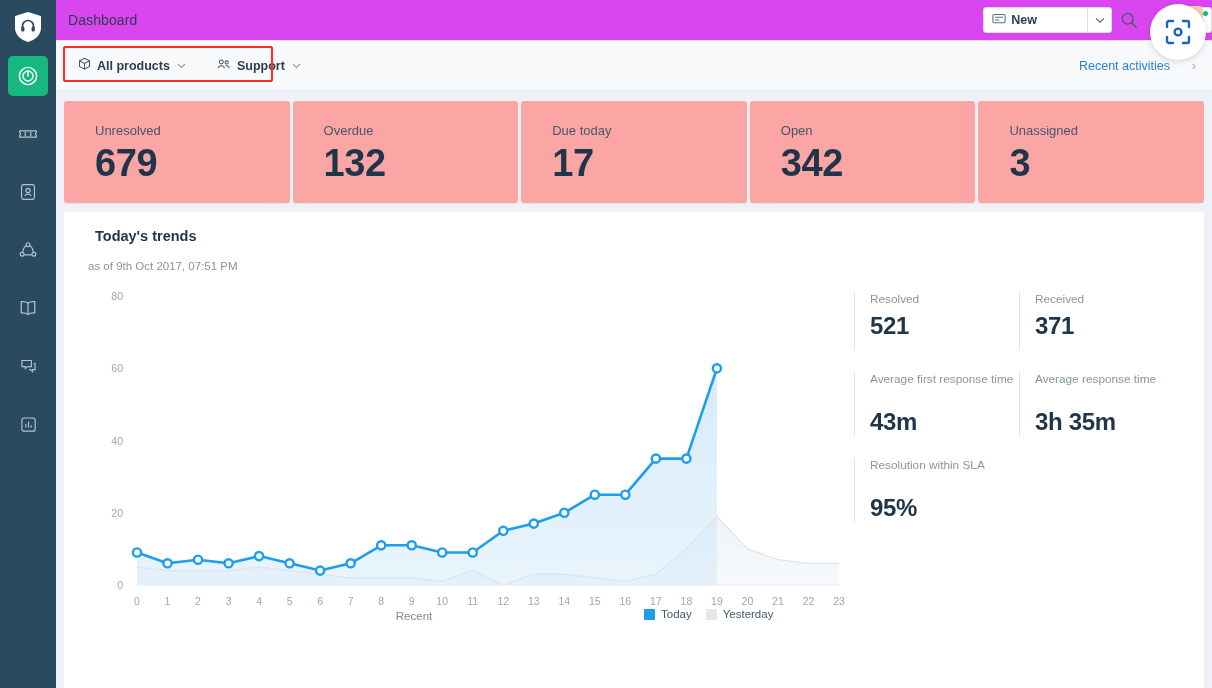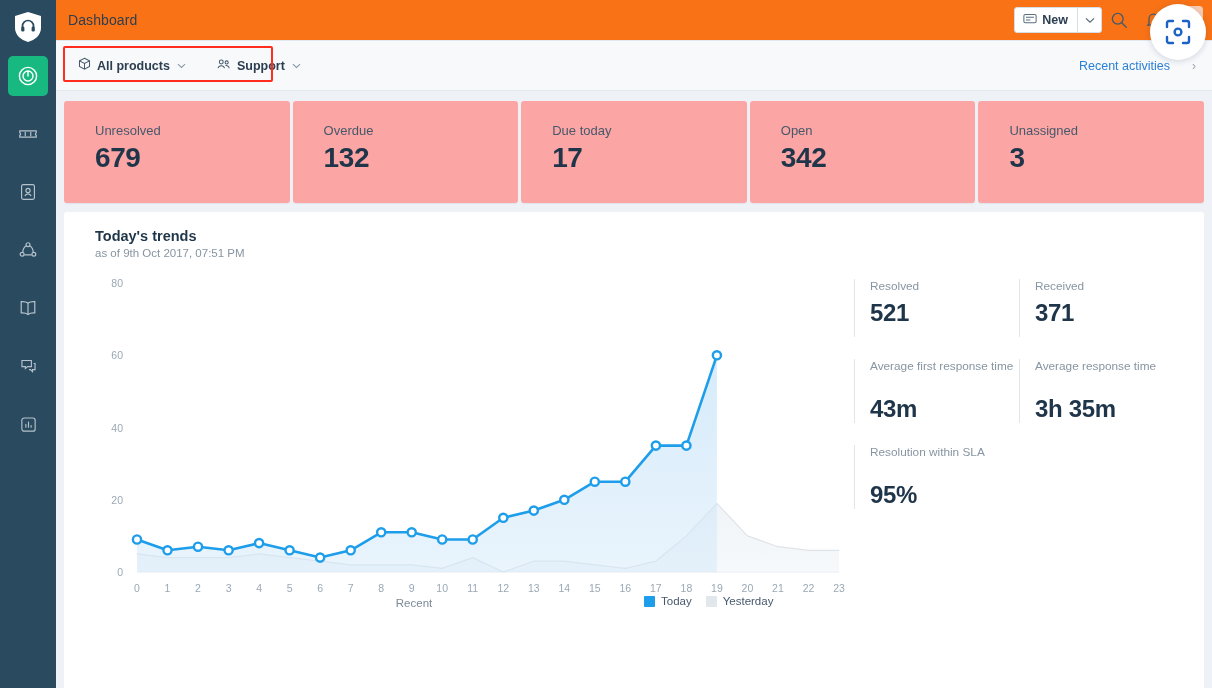--- a/index.html
+++ b/index.html
@@ -29,32 +29,33 @@
     display: flex; align-items: center; justify-content: center;
     cursor: pointer;
   }
   .side-item.active { background: #18b981; }
   .side-item svg { display: block; }
 
   
   .main { flex: 1; height: 688px; display: flex; flex-direction: column; min-width: 0; }
 
   .topbar {
-    height: 41px; background: #f97316; border-bottom: 1px solid #e3e8ee;
-    display: flex; align-items: center; padding: 0 10px 0 12px;
+    height: 41px; background: #d946ef; border-bottom: 1px solid #e3e8ee;
+    display: flex; align-items: center; padding: 0 0 0 12px;
     flex: 0 0 41px;
   }
   .topbar-title {
     font-size: 14px; color: #2c3e50; font-weight: 400; letter-spacing: .1px;
   }
   .topbar-right { margin-left: auto; display: flex; align-items: center; gap: 0px; }
   .new-btn {
     display: flex; align-items: center; height: 26px;
     border: 1px solid #d5dde5; border-radius: 3px; background: #fff;
     overflow: hidden;
+    gap: 41px;
   }
   .new-btn-main {
     display: flex; align-items: center; gap: 5px;
     padding: 0 9px 0 8px; height: 100%;
     font-size: 12.5px; font-weight: bold; color: #2c3e50; cursor: pointer;
   }
   .new-btn-caret {
     width: 24px; height: 100%; display: flex; align-items: center; justify-content: center;
     border-left: 1px solid #d5dde5; cursor: pointer;
   }
@@ -113,29 +114,29 @@
     flex: 1; padding: 10px 8px 0 8px; overflow: hidden; background: #eef1f5;
   }
 
   .cards { display: flex; gap: 3px; }
   .card {
     flex: 1; background: #fca5a5; border-radius: 3px;
     height: 102px; padding: 22px 0 0 31px;
     box-shadow: 0 1px 1px rgba(30,50,80,.06);
   }
   .card-label { font-size: 13px; color: #46596b; margin-bottom: 4px; }
-  .card-value { font-size: 28px; font-weight: bold; color: #1f3549; letter-spacing: -.4px; }
+  .card-value { font-size: 38px; font-weight: bold; color: #1f3549; letter-spacing: -.4px; }
 
   .panel {
     margin-top: 9px; background: #fff; border-radius: 3px;
     height: 512px; padding: 16px 0 0 0; position: relative;
     box-shadow: 0 1px 1px rgba(30,50,80,.06);
   }
   .panel-title { font-size: 14.5px; font-weight: bold; color: #1f3549; padding-left: 31px; }
-  .panel-sub { font-size: 11.5px; color: #8795a2; padding-left: 31px; margin-top: 3px; }
+  .panel-sub { font-size: 11.5px; color: #8795a2; padding-left: 24px; margin-top: 16px; }
 
   .panel-body { display: flex; margin-top: 6px; }
   .chart-wrap { position: relative; width: 790px; height: 390px; flex: 0 0 790px; }
   .chart-svg { position: absolute; left: 0; top: 0; }
 
   .axis-label-x {
     position: absolute; left: 0; top: 332px; width: 700px;
     text-align: center; font-size: 11.5px; color: #7b8a98;
   }
   .legend {

